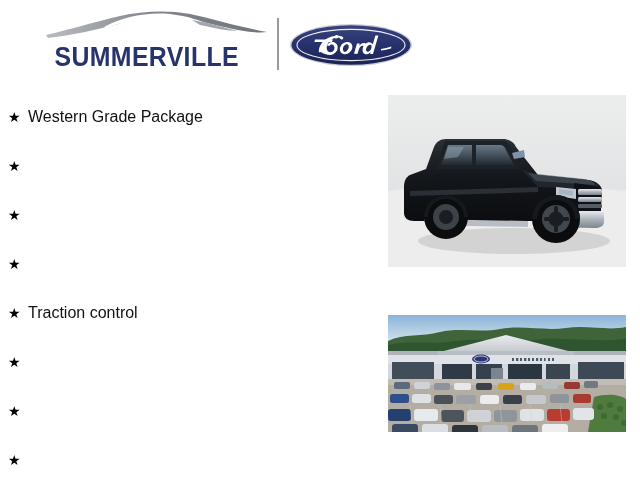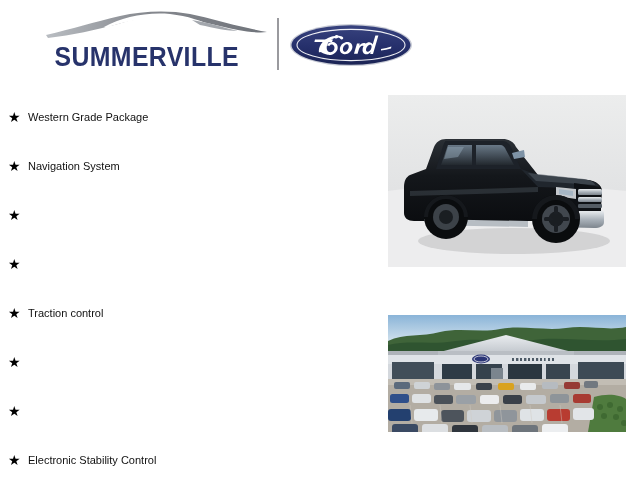--- a/index.html
+++ b/index.html
@@ -96,21 +96,21 @@
   .bullet-star {
     width: 20px;
     flex: 0 0 20px;
     font-size: 14px;
     line-height: 1;
     color: #000000;
     text-align: left;
     font-family: "DejaVu Sans", sans-serif;
   }
   .feature-label {
-    font-size: 11px;
+    font-size: 16px;
     line-height: 20px;
     color: #111111;
     white-space: nowrap;
     font-family: "Liberation Sans", sans-serif;
   }
 
   
   .photo {
     position: absolute;
     overflow: hidden;
@@ -208,41 +208,39 @@
     </div>
   </div>
 
   <ul class="feature-list">
     <li class="feature-item">
       <span class="bullet-star">★</span>
       <span class="feature-label">Western Grade Package</span>
     </li>
     <li class="feature-item">
       <span class="bullet-star">★</span>
-      <span class="feature-label">Navigation System</span>
     </li>
     <li class="feature-item">
       <span class="bullet-star">★</span>
     </li>
     <li class="feature-item">
       <span class="bullet-star">★</span>
     </li>
     <li class="feature-item">
       <span class="bullet-star">★</span>
       <span class="feature-label">Traction control</span>
     </li>
     <li class="feature-item">
       <span class="bullet-star">★</span>
     </li>
     <li class="feature-item">
       <span class="bullet-star">★</span>
     </li>
     <li class="feature-item">
       <span class="bullet-star">★</span>
-      <span class="feature-label">Electronic Stability Control</span>
     </li>
   </ul>
 
   <div class="photo photo-truck">
     <svg viewBox="0 0 238 172" xmlns="http://www.w3.org/2000/svg" aria-hidden="true">
       <defs>
         <linearGradient id="studioBg" x1="0" y1="0" x2="0" y2="1">
           <stop offset="0%" stop-color="#eceded"></stop>
           <stop offset="55%" stop-color="#e2e3e4"></stop>
           <stop offset="100%" stop-color="#f6f6f7"></stop>

